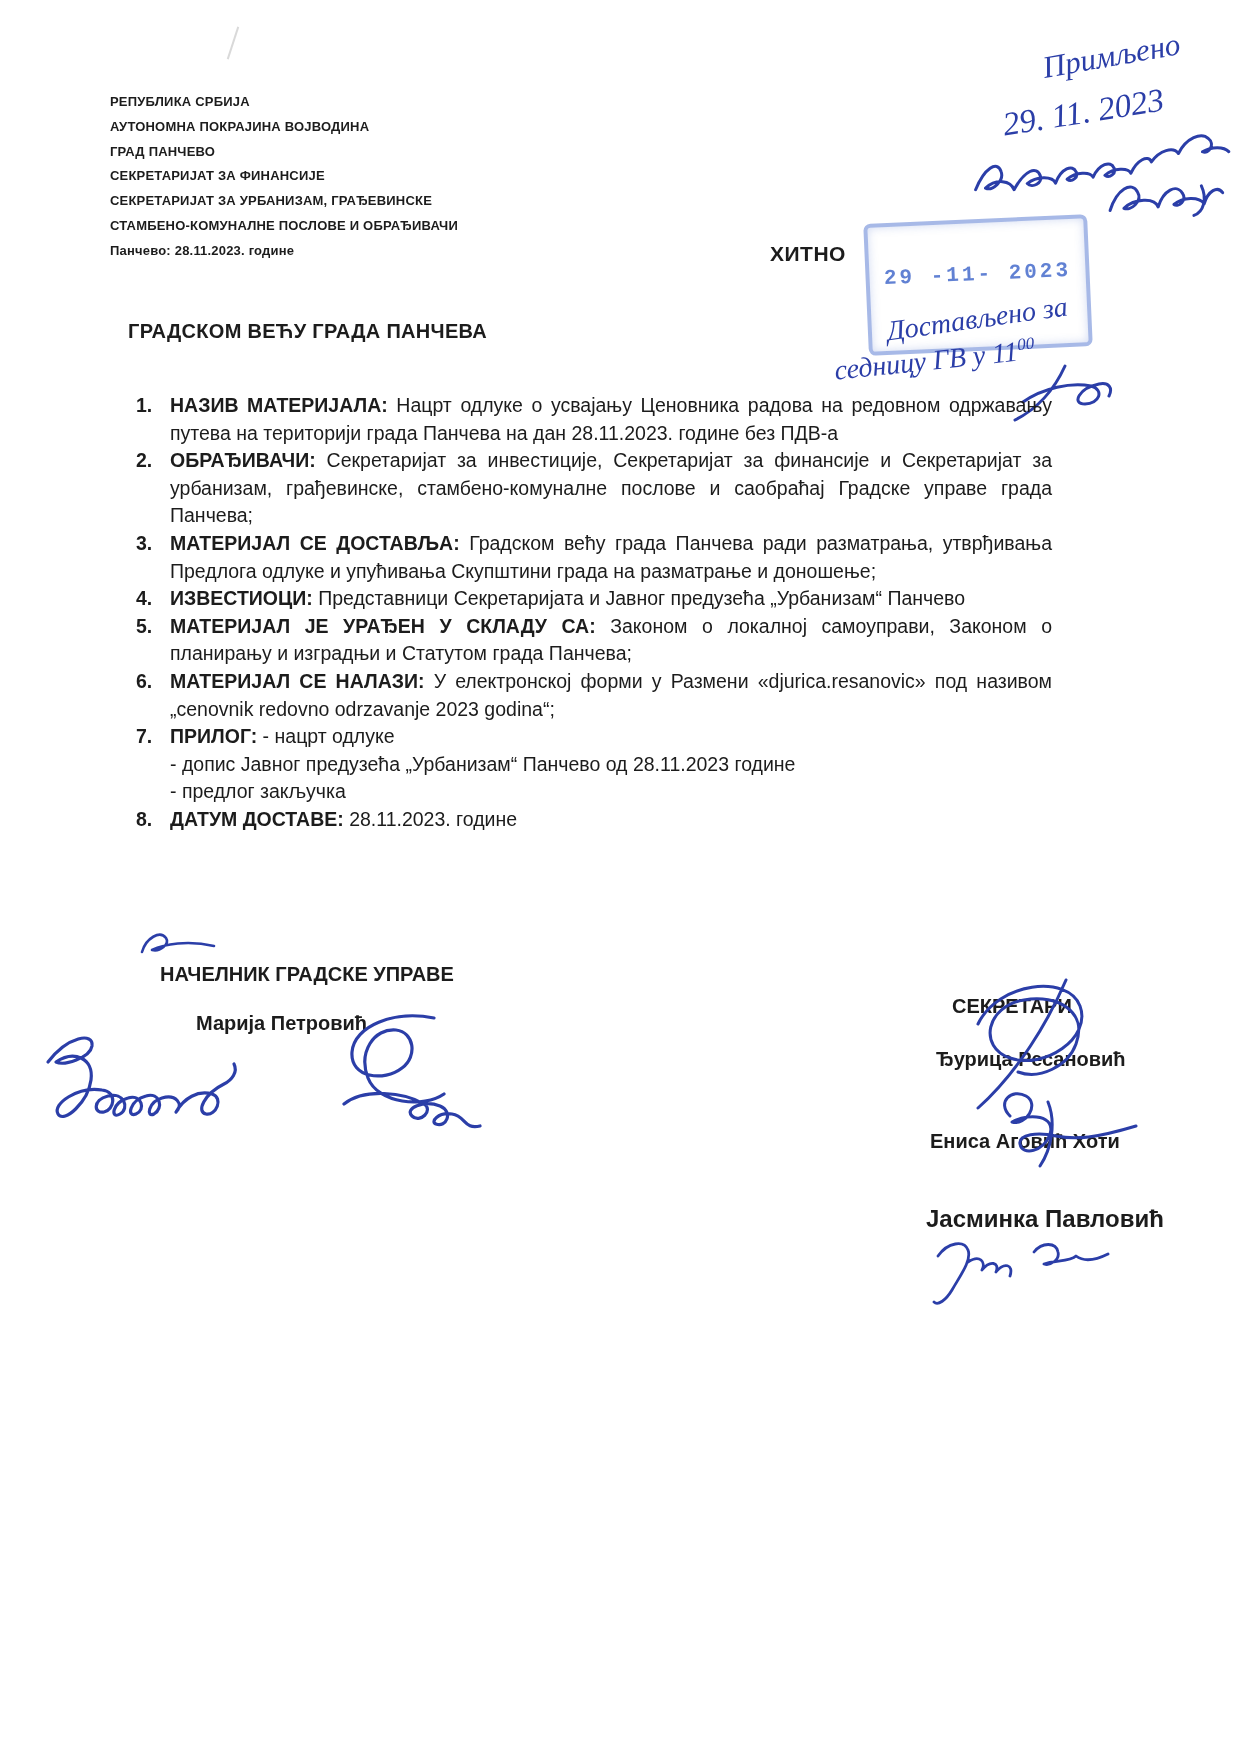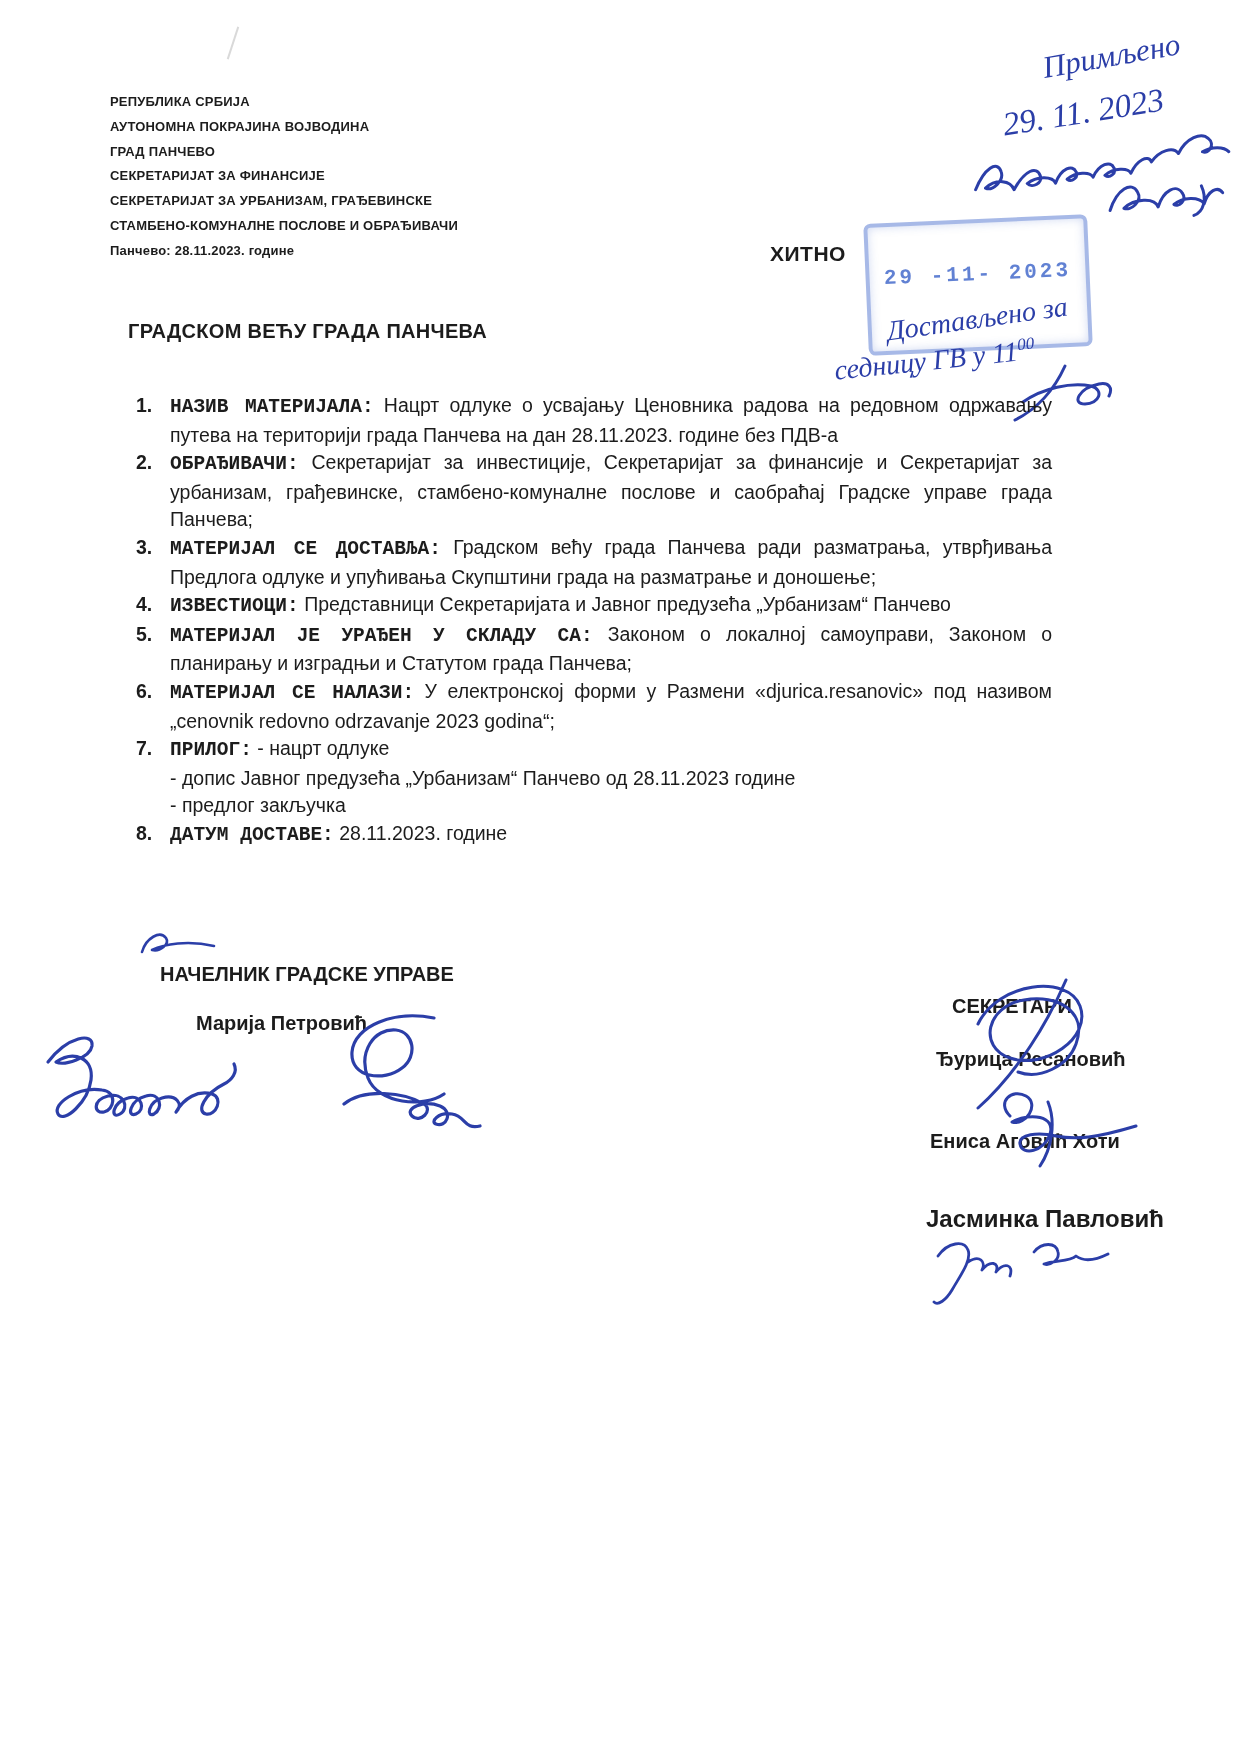--- a/index.html
+++ b/index.html
@@ -12,21 +12,21 @@
 
   
   .header { left:110px; top:90px; font-weight:bold; font-size:13px; line-height:24.8px; letter-spacing:0.2px; }
   .urgent { left:770px; top:194px; font-weight:bold; font-size:21px; letter-spacing:0.5px;margin-top:48px; }
   .recipient { left:128px; top:320px; font-weight:bold; font-size:20px; letter-spacing:0.3px; }
 
   
   .list { left:100px; top:392px; width:952px; font-size:19.5px; line-height:27.6px; text-align:justify; }
   .item { position:relative; padding-left:70px; }
   .item .num { position:absolute; left:36px; top:0; font-weight:bold; }
-  .item .lbl { font-weight:bold;font-family:Liberation Mono, monospace; }
+  .item .lbl { font-weight:bold; }
   .extra { padding-left:0; text-indent:70px; text-align:justify; }
 
   
   .chief-title { left:160px; top:963px; font-weight:bold; font-size:20px; }
   .chief-name  { left:196px; top:1012px; font-weight:bold; font-size:20px; }
   .secr-title  { left:952px; top:995px;  font-weight:bold; font-size:20px; }
   .secr-1 { left:936px; top:1048px; font-weight:bold; font-size:20px; }
   .secr-2 { left:930px; top:1130px; font-weight:bold; font-size:20px; }
   .secr-3 { left:926px; top:1205px; font-weight:bold; font-size:24px; }
 

